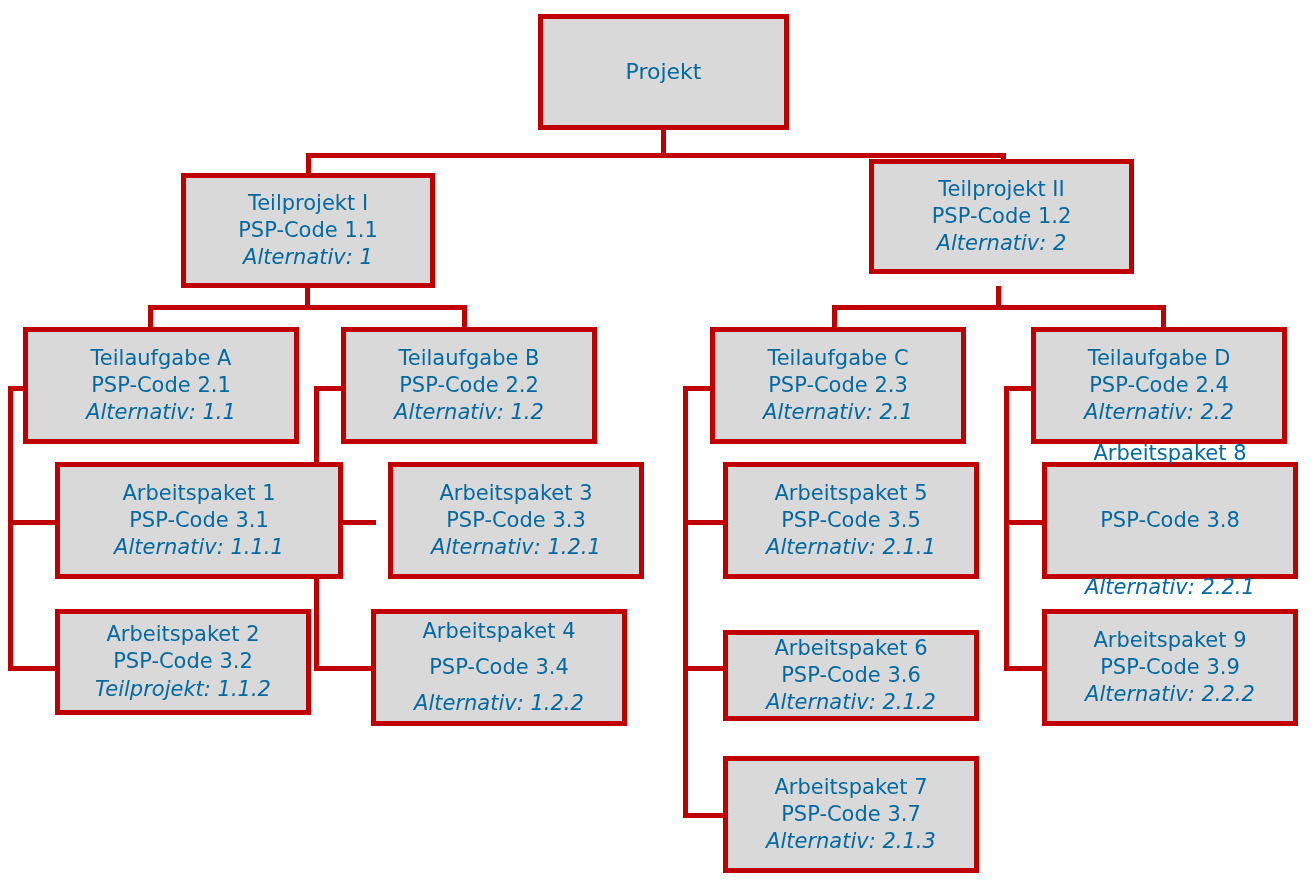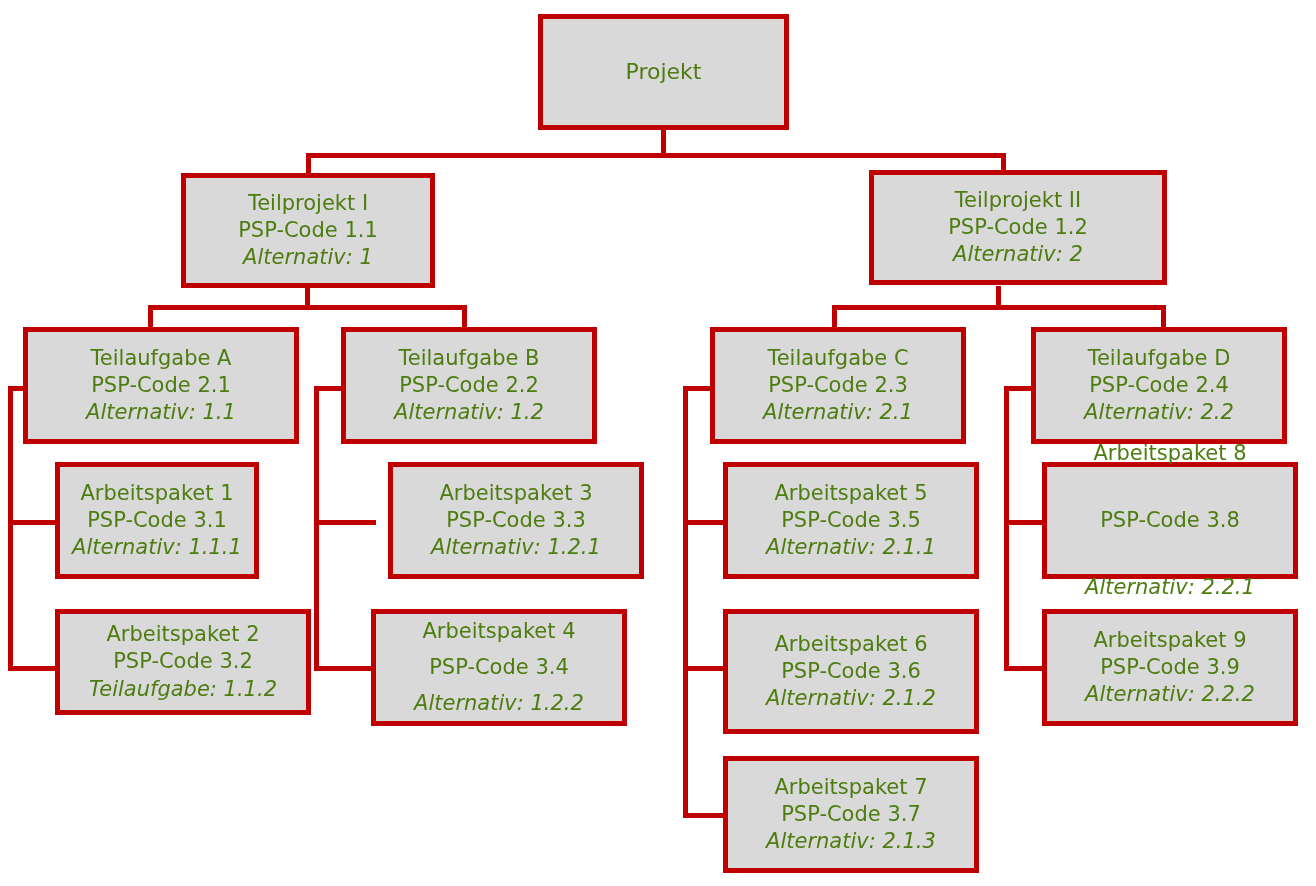--- a/index.html
+++ b/index.html
@@ -26,21 +26,21 @@
     position: absolute;
     box-sizing: border-box;
     background: #D9D9D9;
     border: 5px solid #C00000;
     z-index: 2;
     display: flex;
     flex-direction: column;
     align-items: center;
     justify-content: center;
     text-align: center;
-    color: #4d7c0f;
+    color: #0369a1;
     line-height: 1.30;
   }
   .node .ln {
     display: block;
     white-space: nowrap;
     font-size: 21px;
   }
   .node .ln-alt {
     font-style: italic;
   }
@@ -93,21 +93,21 @@
   <div class="node root" style="left:538px; top:14px; width:251px; height:116px;">
     <span class="ln">Projekt</span>
   </div>
 
   <div class="node" style="left:181px; top:173px; width:254px; height:115px;">
     <span class="ln">Teilprojekt I</span>
     <span class="ln">PSP-Code 1.1</span>
     <span class="ln ln-alt">Alternativ: 1</span>
   </div>
 
-  <div class="node" style="left:869px; top:170px; width:298px; height:115px;">
+  <div class="node" style="left:869px; top:159px; width:265px; height:115px;">
     <span class="ln">Teilprojekt II</span>
     <span class="ln">PSP-Code 1.2</span>
     <span class="ln ln-alt">Alternativ: 2</span>
   </div>
 
   <div class="node" style="left:23px; top:327px; width:276px; height:117px;">
     <span class="ln">Teilaufgabe A</span>
     <span class="ln">PSP-Code 2.1</span>
     <span class="ln ln-alt">Alternativ: 1.1</span>
   </div>
@@ -123,51 +123,51 @@
     <span class="ln">PSP-Code 2.3</span>
     <span class="ln ln-alt">Alternativ: 2.1</span>
   </div>
 
   <div class="node" style="left:1031px; top:327px; width:256px; height:117px;">
     <span class="ln">Teilaufgabe D</span>
     <span class="ln">PSP-Code 2.4</span>
     <span class="ln ln-alt">Alternativ: 2.2</span>
   </div>
 
-  <div class="node" style="left:55px; top:462px; width:204px; height:117px;">
+  <div class="node" style="left:55px; top:462px; width:288px; height:117px;">
     <span class="ln">Arbeitspaket 1</span>
     <span class="ln">PSP-Code 3.1</span>
     <span class="ln ln-alt">Alternativ: 1.1.1</span>
   </div>
 
   <div class="node" style="left:55px; top:609px; width:256px; height:106px;">
     <span class="ln">Arbeitspaket 2</span>
     <span class="ln">PSP-Code 3.2</span>
-    <span class="ln ln-alt">Teilaufgabe: 1.1.2</span>
+    <span class="ln ln-alt">Teilprojekt: 1.1.2</span>
   </div>
 
   <div class="node" style="left:388px; top:462px; width:256px; height:117px;">
     <span class="ln">Arbeitspaket 3</span>
     <span class="ln">PSP-Code 3.3</span>
     <span class="ln ln-alt">Alternativ: 1.2.1</span>
   </div>
 
   <div class="node" style="left:371px; top:609px; width:256px; height:117px;gap:9px;">
     <span class="ln">Arbeitspaket 4</span>
     <span class="ln">PSP-Code 3.4</span>
     <span class="ln ln-alt">Alternativ: 1.2.2</span>
   </div>
 
   <div class="node" style="left:723px; top:462px; width:256px; height:117px;">
     <span class="ln">Arbeitspaket 5</span>
     <span class="ln">PSP-Code 3.5</span>
     <span class="ln ln-alt">Alternativ: 2.1.1</span>
   </div>
 
-  <div class="node" style="left:723px; top:609px; width:256px; height:125px;">
+  <div class="node" style="left:723px; top:630px; width:256px; height:91px;">
     <span class="ln">Arbeitspaket 6</span>
     <span class="ln">PSP-Code 3.6</span>
     <span class="ln ln-alt">Alternativ: 2.1.2</span>
   </div>
 
   <div class="node" style="left:723px; top:756px; width:256px; height:117px;">
     <span class="ln">Arbeitspaket 7</span>
     <span class="ln">PSP-Code 3.7</span>
     <span class="ln ln-alt">Alternativ: 2.1.3</span>
   </div>

